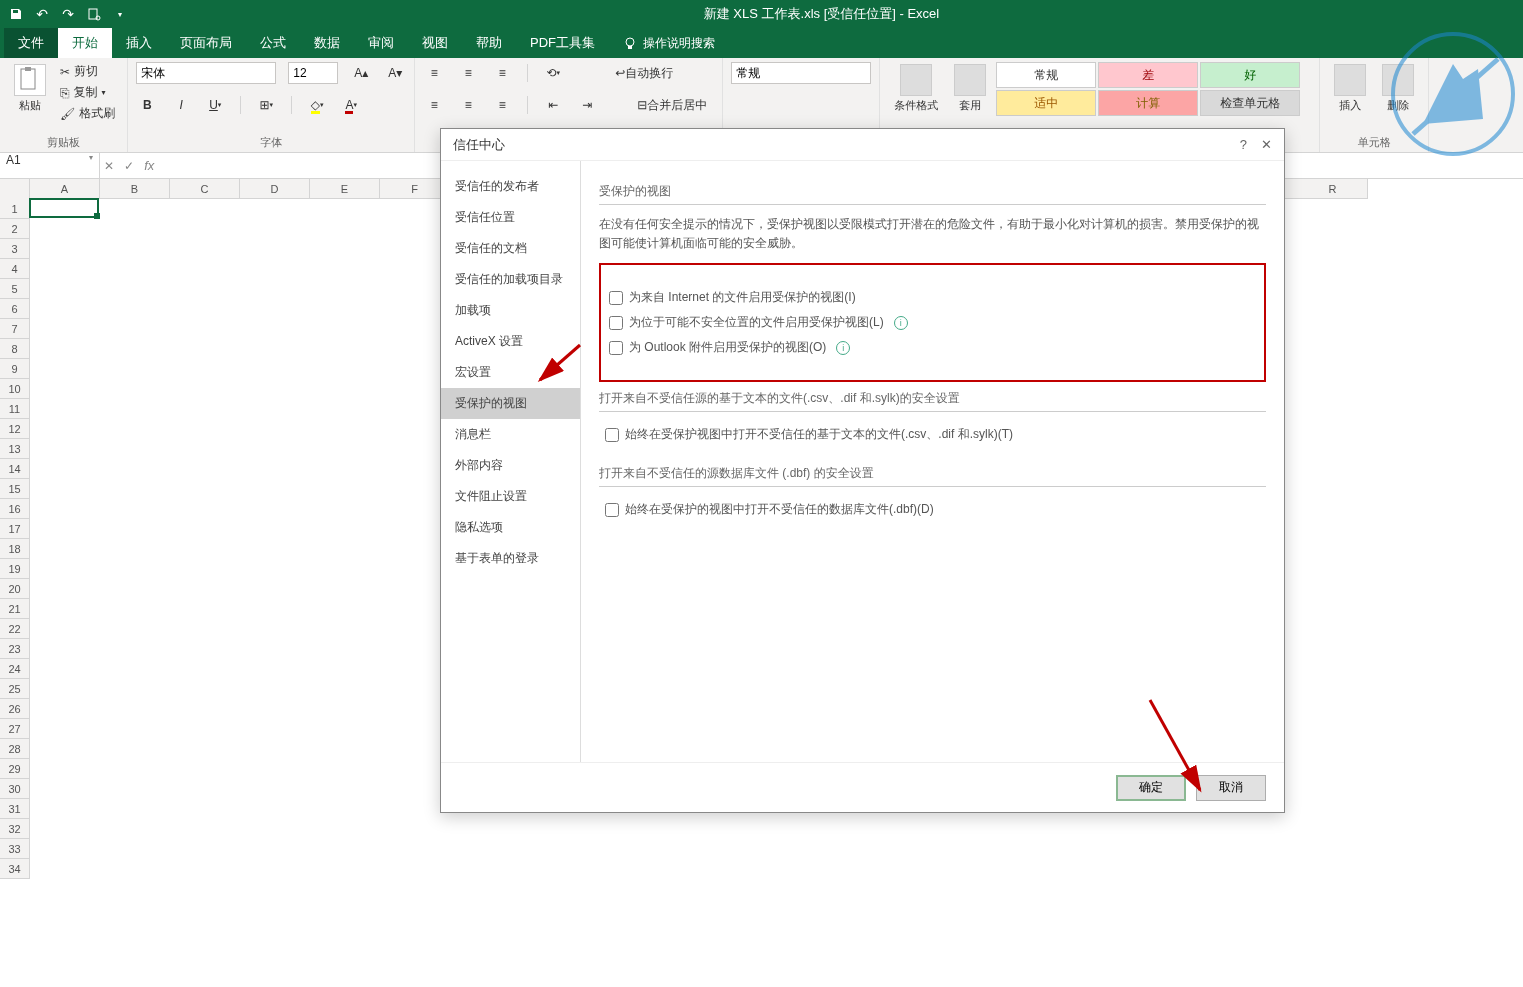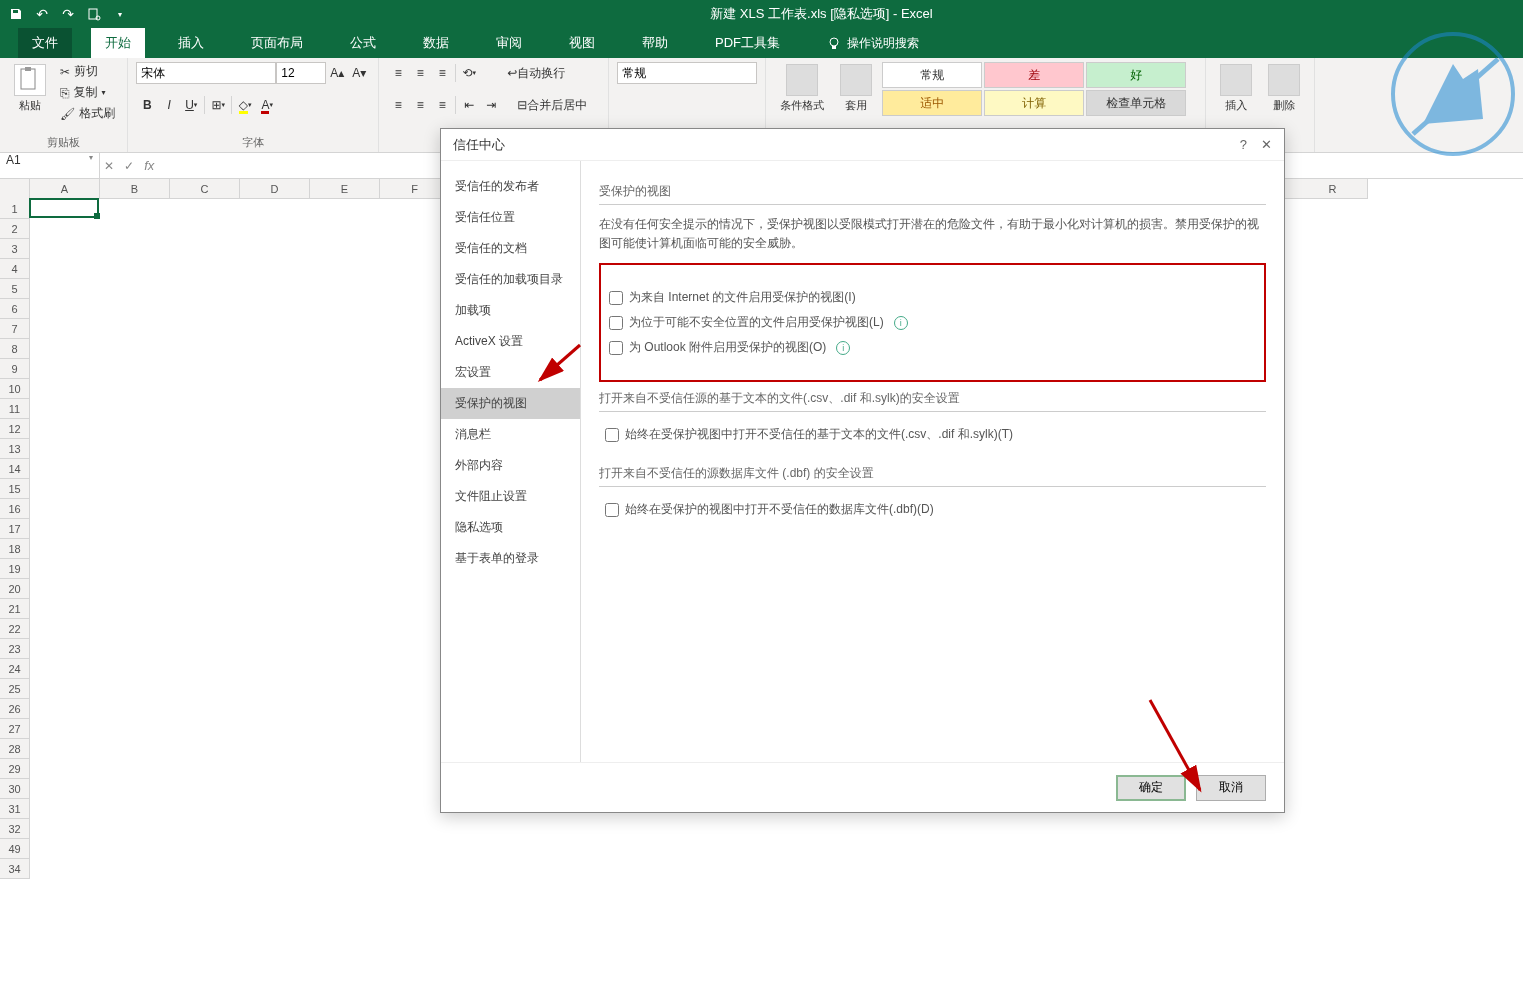--- a/index.html
+++ b/index.html
@@ -5,51 +5,51 @@
 * { margin: 0; padding: 0; box-sizing: border-box; font-family: "Microsoft YaHei", sans-serif; }
 body { background: #fff; font-size: 12px; color: #333; overflow: hidden; width: 1523px; height: 987px; position: relative; }
 
 
 .titlebar { height: 28px; background: #0e6b3f; display: flex; align-items: center; color: #fff; padding: 0 8px; }
 .qat { display: flex; gap: 10px; align-items: center; }
 .qat-icon { width: 16px; height: 16px; display: inline-flex; align-items: center; justify-content: center; color: #fff; font-size: 14px; }
 .title-text { flex: 1; text-align: center; font-size: 13px; }
 
 
-.ribbon-tabs { height: 30px; background: #0e6b3f; display: flex; align-items: flex-end; padding-left: 18px; gap: 19px; }
+.ribbon-tabs { height: 30px; background: #0e6b3f; display: flex; align-items: flex-end; padding-left: 4px; }
 .tab { padding: 6px 14px; color: #fff; font-size: 13px; cursor: pointer; }
 .tab.file { background: #0a5232; }
 .tab.active { background: #fff; color: #0e6b3f; }
 .tab-search { display: flex; align-items: center; gap: 6px; padding: 6px 14px; color: #fff; }
 .lightbulb { width: 14px; height: 14px; }
 
 
 .ribbon { height: 95px; background: #f3f2f1; border-bottom: 1px solid #d4d4d4; display: flex; overflow: hidden; }
 .group { border-right: 1px solid #e1e1e1; padding: 4px 8px 2px; display: flex; flex-direction: column; justify-content: space-between; }
 .group-label { text-align: center; font-size: 11px; color: #666; padding-top: 2px; }
 .group-content { display: flex; align-items: flex-start; gap: 4px; flex: 1; }
 .btn-stack { display: flex; flex-direction: column; gap: 2px; font-size: 12px; }
 .btn-stack-item { display: flex; align-items: center; gap: 4px; padding: 1px 4px; }
 .big-btn { display: flex; flex-direction: column; align-items: center; gap: 2px; padding: 2px 6px; }
 .big-btn-icon { width: 32px; height: 32px; background: #ddd; border: 1px solid #ccc; }
 .big-btn-label { font-size: 11px; }
-.font-row { display: flex; align-items: center; gap: 0; margin-bottom: 6px; }
+.font-row { display: flex; align-items: center; gap: 12px; margin-bottom: 6px; }
 .font-select { border: 1px solid #c8c6c4; background: #fff; height: 22px; padding: 0 4px; font-size: 12px; }
 .font-select.name { width: 140px; }
 .font-select.size { width: 50px; }
 .icon-btn { width: 22px; height: 22px; display: inline-flex; align-items: center; justify-content: center; border: 1px solid transparent; }
 .sep { width: 1px; height: 18px; background: #d4d4d4; margin: 0 2px; }
 
 
 .styles-gallery { display: flex; gap: 2px; }
 .style-cell { width: 100px; height: 26px; border: 1px solid #ccc; display: flex; align-items: center; justify-content: center; font-size: 12px; }
 .style-cell.normal { background: #fff; }
 .style-cell.bad { background: #ffc7ce; color: #9c0006; }
 .style-cell.good { background: #c6efce; color: #006100; }
-.style-cell.calc { background: #fef9c3; color: #7f6000; }
+.style-cell.calc { background: #fca5a5; color: #7f6000; }
 .style-cell.check { background: #d9d9d9; }
 
 
 .formula-bar { height: 26px; background: #fff; border-bottom: 1px solid #d4d4d4; display: flex; align-items: center; }
 .name-box { width: 100px; border-right: 1px solid #d4d4d4; height: 100%; display: flex; padding: 0 6px; font-size: 12px; }
 .fb-btns { display: flex; align-items: center; padding: 0 4px; gap: 10px; color: #888; }
 .fx-icon { font-style: italic; font-size: 13px; }
 .formula-input { flex: 1; border: none; height: 100%; padding: 0 6px; }
 
 
@@ -102,21 +102,21 @@
     <span class="qat-icon">↶</span>
     <span class="qat-icon">↷</span>
     <span class="qat-icon">
       <svg width="14" height="14" viewBox="0 0 14 14">
           <rect x="2" y="2" width="8" height="10" fill="none" stroke="#fff"></rect>
           <circle cx="11" cy="11" r="2" fill="none" stroke="#fff"></circle>
         </svg>
     </span>
     <span class="qat-icon" style="font-size:8px">▾</span>
   </div>
-  <div class="title-text">新建 XLS 工作表.xls  [隐私选项]  -  Excel</div>
+  <div class="title-text">新建 XLS 工作表.xls  [受信任位置]  -  Excel</div>
 </div>
 
 <div class="ribbon-tabs">
   <div class="tab file">文件</div>
   <div class="tab active">开始</div>
   <div class="tab">插入</div>
   <div class="tab">页面布局</div>
   <div class="tab">公式</div>
   <div class="tab">数据</div>
   <div class="tab">审阅</div>
@@ -328,21 +328,21 @@
       <div class="row-h">23</div>
       <div class="row-h">24</div>
       <div class="row-h">25</div>
       <div class="row-h">26</div>
       <div class="row-h">27</div>
       <div class="row-h">28</div>
       <div class="row-h">29</div>
       <div class="row-h">30</div>
       <div class="row-h">31</div>
       <div class="row-h">32</div>
-      <div class="row-h">49</div>
+      <div class="row-h">33</div>
       <div class="row-h">34</div>
     </div>
   <div class="cells">
     <div class="active-cell"></div>
   </div>
 </div>
 
 <div class="dialog">
   <div class="dlg-title">
     <span>信任中心</span>

